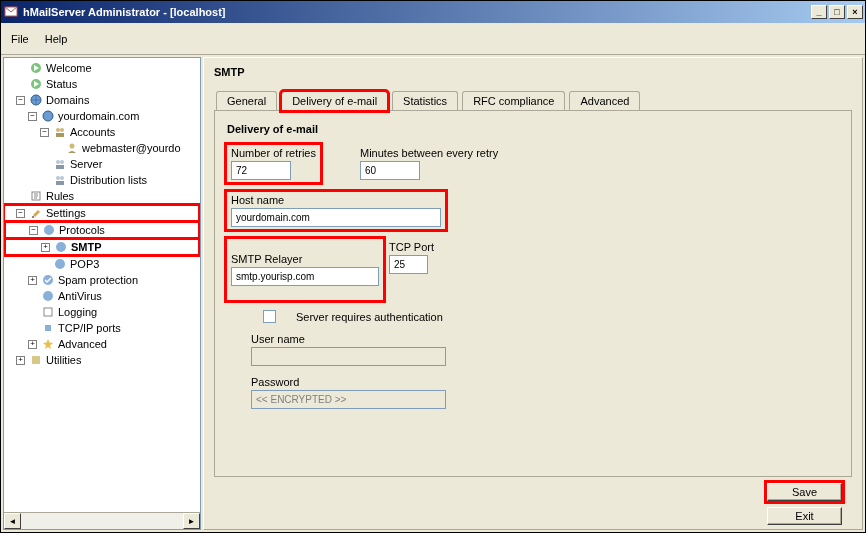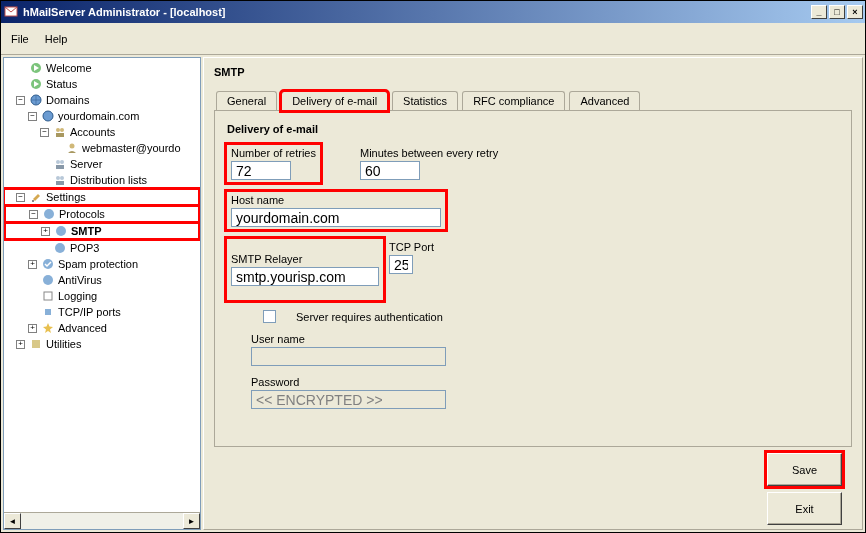--- a/index.html
+++ b/index.html
@@ -26,27 +26,27 @@
 .main-panel { flex: 1; background: #ece9d8; border: 1px solid #aca899; border-top-color: #fff; border-left-color: #fff; padding: 4px 10px; display: flex; flex-direction: column; }
 .panel-title { font-weight: bold; font-size: 11px; padding: 4px 0 12px 0; }
 .tabs { display: flex; border-bottom: 1px solid #aca899; position: relative; top: 1px; padding-left: 2px; }
 .tab { padding: 3px 10px; border: 1px solid #aca899; border-bottom: none; background: #ece9d8; margin-right: 4px; border-radius: 3px 3px 0 0; cursor: pointer; font-size: 11px; position: relative; }
 .tab.active { background: #ece9d8; border-bottom: 1px solid #ece9d8; margin-bottom: -1px; z-index: 2; }
 .tab-content { flex: 1; border: 1px solid #aca899; border-top: 1px solid #aca899; background: #ece9d8; padding: 12px; }
 .section-title { font-weight: bold; margin-bottom: 10px; }
 .form-row { display: flex; gap: 20px; margin-bottom: 10px; }
 .form-group { }
 .form-label { display: block; margin-bottom: 2px; }
-.form-input { border: 1px solid #7f9db9; background: #fff; padding: 2px 4px; font-family: inherit; font-size: 14px; height: 19px; }
+.form-input { border: 1px solid #7f9db9; background: #fff; padding: 2px 4px; font-family: inherit; font-size: 10px; height: 19px; }
 .form-input.disabled { background: #ece9d8; color: #808080; }
 .checkbox-row { display: flex; align-items: center; gap: 20px; margin: 10px 0; padding-left: 36px; }
 .checkbox { width: 13px; height: 13px; border: 1px solid #7f9db9; background: #fff; }
 .indented { margin-left: 24px; }
 .buttons-area { display: flex; flex-direction: column; align-items: flex-end; gap: 6px; margin-top: 6px; padding-right: 10px; }
-.btn { width: 75px; height: 33px; background: #ece9d8; border: 1px solid #404040; border-top-color: #fff; border-left-color: #fff; box-shadow: inset -1px -1px 0 #aca899; cursor: pointer; font-family: inherit; font-size: 11px; text-align: center; }
+.btn { width: 75px; height: 18px; background: #ece9d8; border: 1px solid #404040; border-top-color: #fff; border-left-color: #fff; box-shadow: inset -1px -1px 0 #aca899; cursor: pointer; font-family: inherit; font-size: 11px; text-align: center; }
 .highlight { outline: 3px solid #ff0000; outline-offset: -1px; }
 .highlight-pad { outline: 3px solid #ff0000; }
 svg { display: block; }
 </style>
 </head>
 <body>
 
 <div class="window">
   <div class="titlebar">
     <span class="titlebar-icon">
@@ -173,20 +173,31 @@
           <span class="tree-icon">
               <svg width="12" height="12">
                 <circle cx="4" cy="4" r="2" fill="#b8c8d8"></circle>
                 <circle cx="8" cy="4" r="2" fill="#b8c8d8"></circle>
                 <rect x="2" y="7" width="8" height="4" fill="#8898a8"></rect>
               </svg>
             </span>
           <span class="tree-label">Distribution lists</span>
         </div>
 
+        <div class="tree-node">
+          <span class="tree-spacer"></span>
+            <span class="tree-spacer"></span>
+          <span class="tree-icon">
+              <svg width="12" height="12">
+                <rect x="2" y="2" width="8" height="8" fill="#fff" stroke="#888"></rect>
+                <path d="M4 4 h4 M4 6 h4 M4 8 h3" stroke="#888"></path>
+              </svg>
+            </span>
+          <span class="tree-label">Rules</span>
+        </div>
 
         <div class="tree-node highlight" style="margin:1px 1px 1px 0;">
           <span class="tree-spacer"></span>
           <span class="tree-toggle">−</span>
           <span class="tree-icon">
               <svg width="12" height="12">
                 <path d="M3 8 L8 3 L10 5 L5 10 Z" fill="#d4a850"></path>
                 <rect x="2" y="9" width="2" height="2" fill="#888"></rect>
               </svg>
             </span>
@@ -344,21 +355,21 @@
           </div>
         </div>
 
         <div class="form-row">
           <div class="form-group highlight-pad" style="padding:14px 4px;">
             <label class="form-label">SMTP Relayer</label>
             <input class="form-input" style="width: 148px;" value="smtp.yourisp.com">
           </div>
           <div class="form-group" style="padding:2px 0;margin-left:-14px;">
             <label class="form-label">TCP Port</label>
-            <input class="form-input" style="width: 24px;" value="25">
+            <input class="form-input" style="width: 39px;" value="25">
           </div>
         </div>
 
         <div class="checkbox-row">
           <div class="checkbox"></div>
           <span>Server requires authentication</span>
         </div>
 
         <div class="indented">
           <div class="form-group" style="margin-bottom:10px;">

